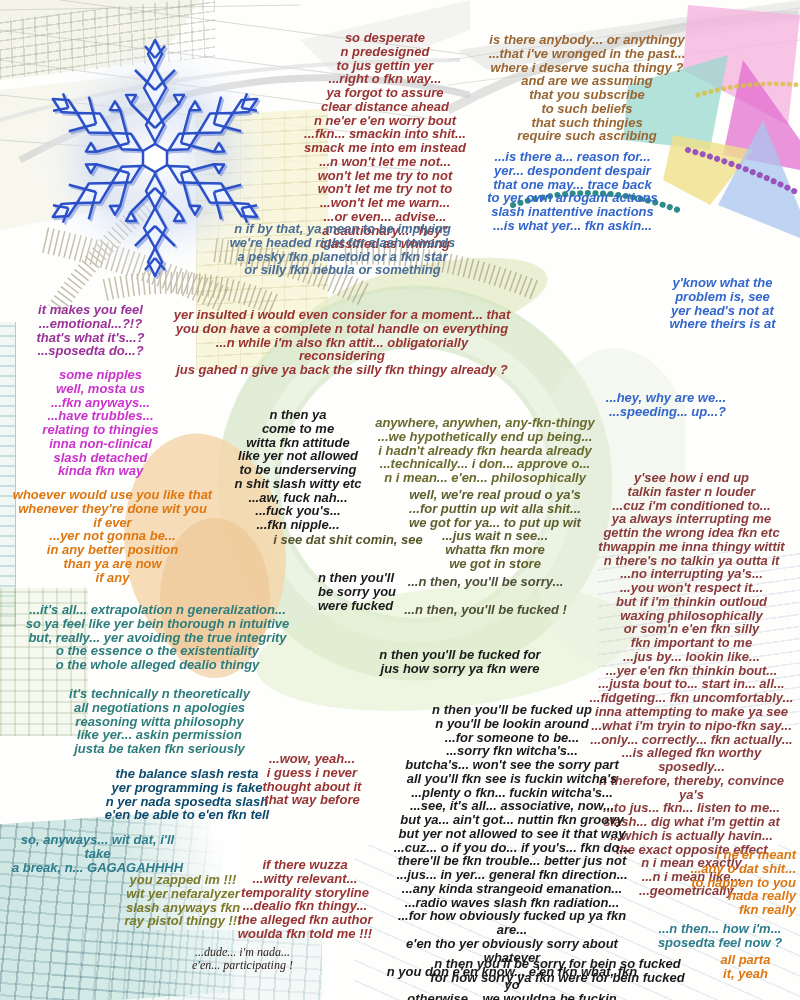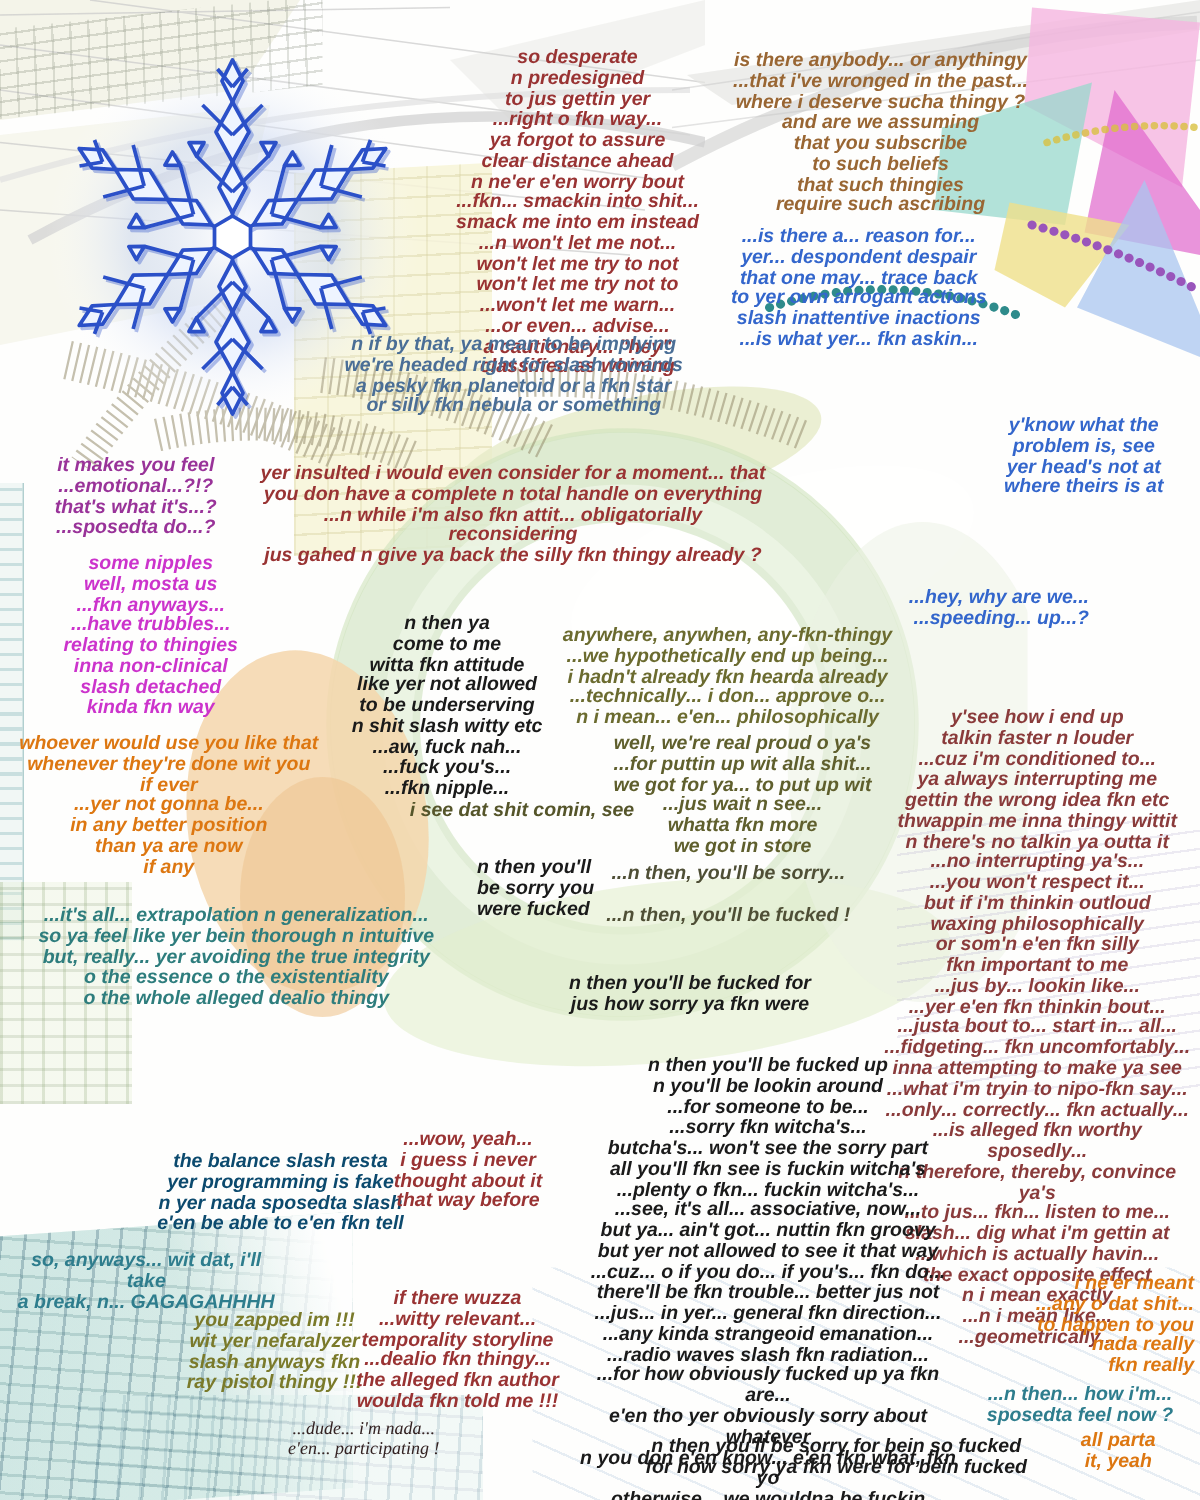--- a/index.html
+++ b/index.html
@@ -289,20 +289,25 @@
 ...which is actually havin...
 the exact opposite effect
 n i mean exactly
 ...n i mean like...
 ...geometrically...</div>
   <div class="tb" id="b-extrapolation" style="color: rgb(46, 125, 125);">...it's all... extrapolation n generalization...
 so ya feel like yer bein thorough n intuitive
 but, really... yer avoiding the true integrity
 o the essence o the existentiality
 o the whole alleged dealio thingy</div>
+  <div class="tb" id="b-technically" style="color: rgb(46, 125, 125);">it's technically n theoretically
+all negotiations n apologies
+reasoning witta philosophy
+like yer... askin permission
+justa be taken fkn seriously</div>
   <div class="tb" id="b-balance" style="color: #0c4a6e; text-align: center;">the balance slash resta
 yer programming is fake
 n yer nada sposedta slash
 e'en be able to e'en fkn tell</div>
   <div class="tb" id="b-break" style="color: rgb(46, 125, 141);">so, anyways... wit dat, i'll take
 a break, n... GAGAGAHHHH</div>
   <div class="tb" id="b-zapped" style="color: rgb(122, 122, 42);">you zapped im !!!
 wit yer nefaralyzer
 slash anyways fkn
 ray pistol thingy !!!</div>

